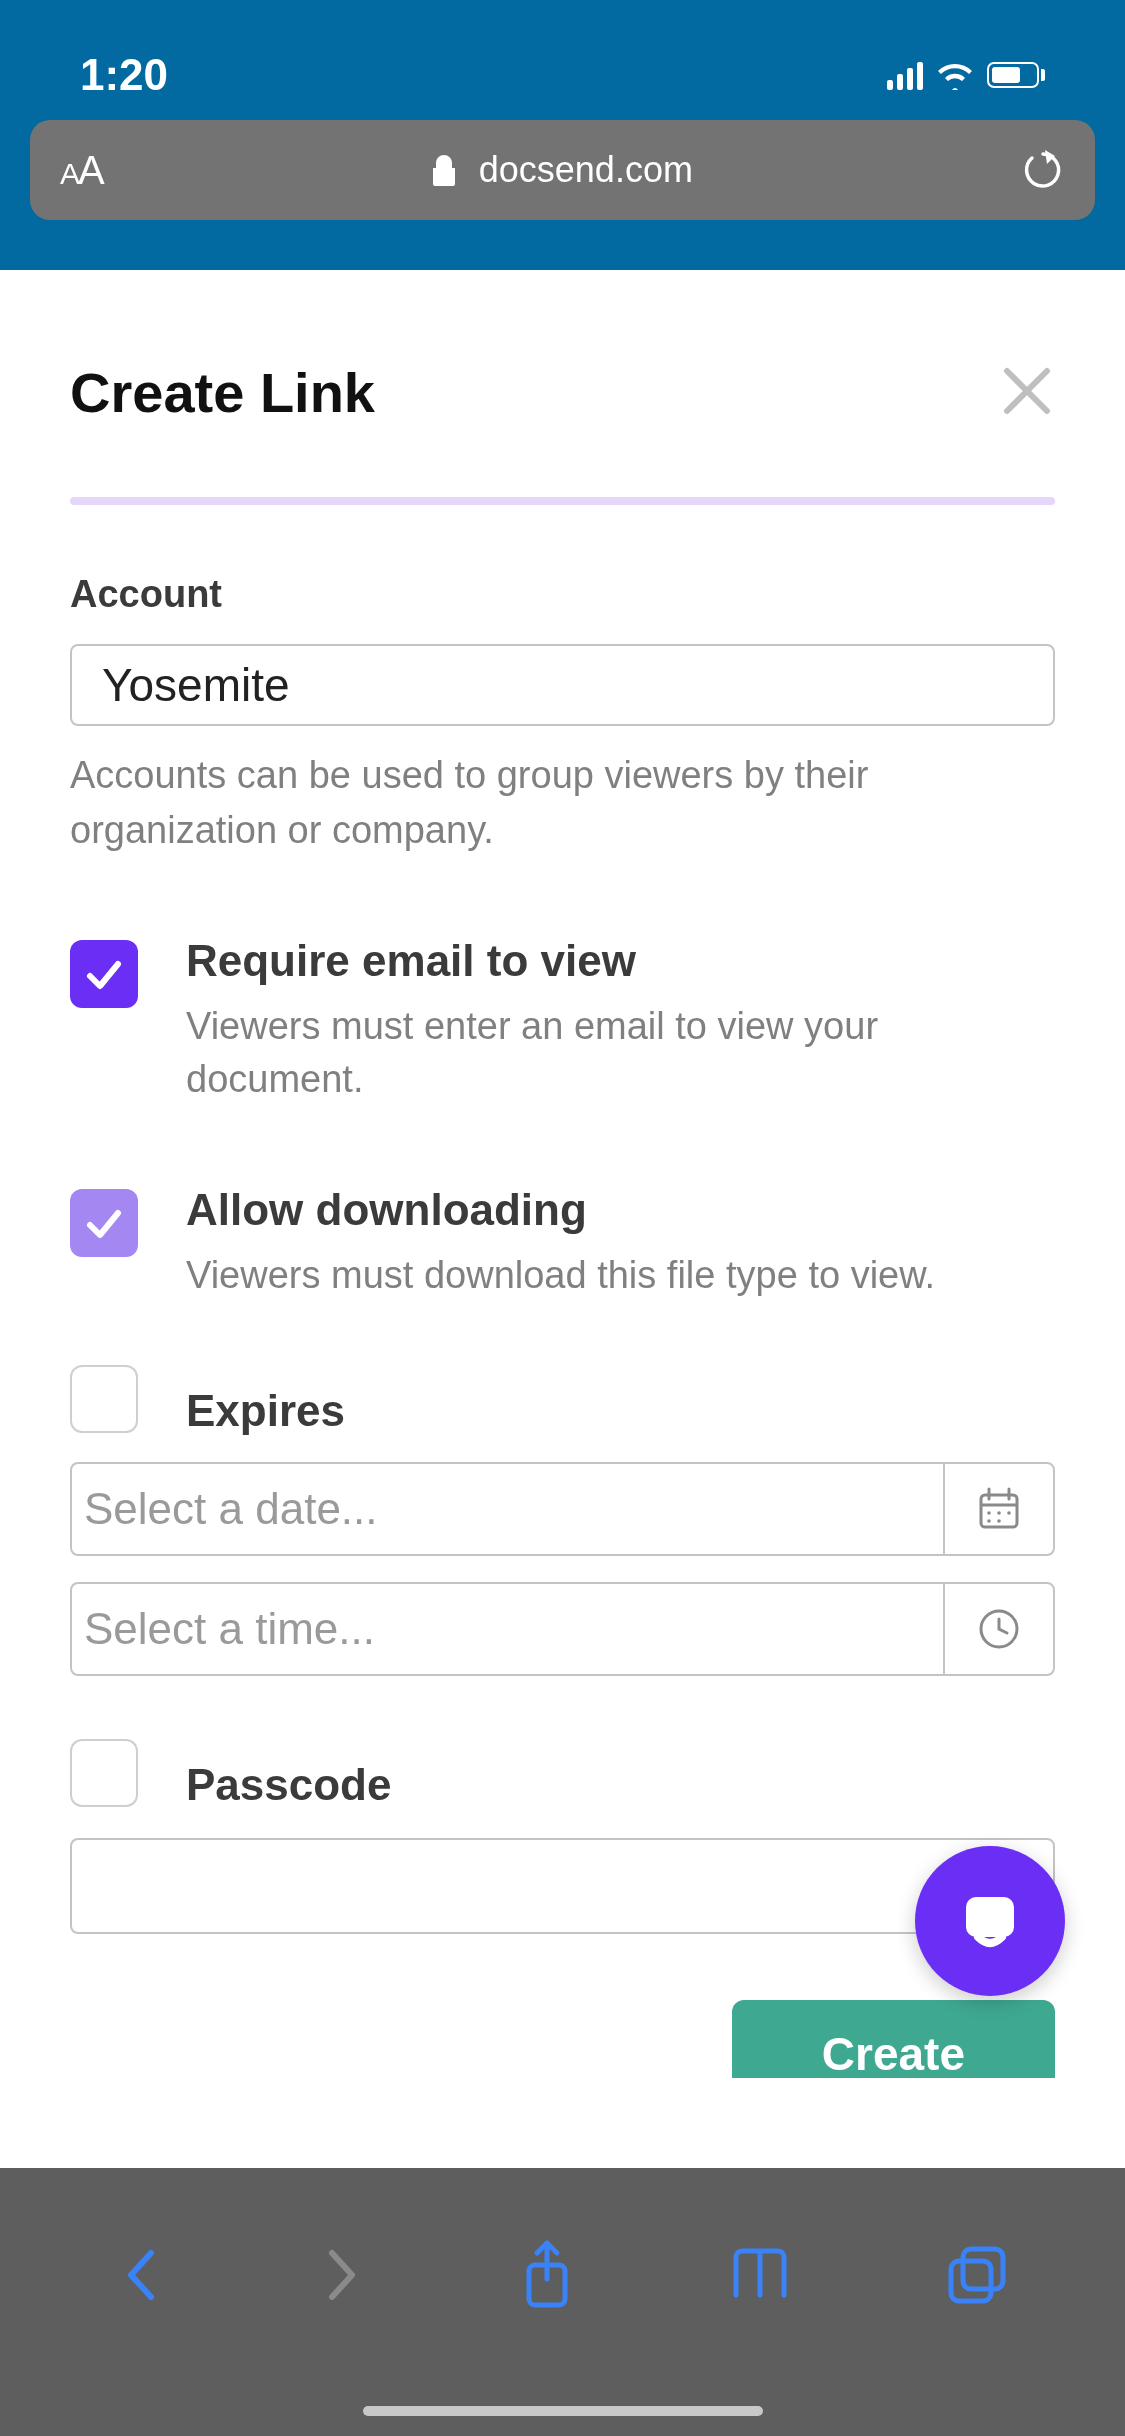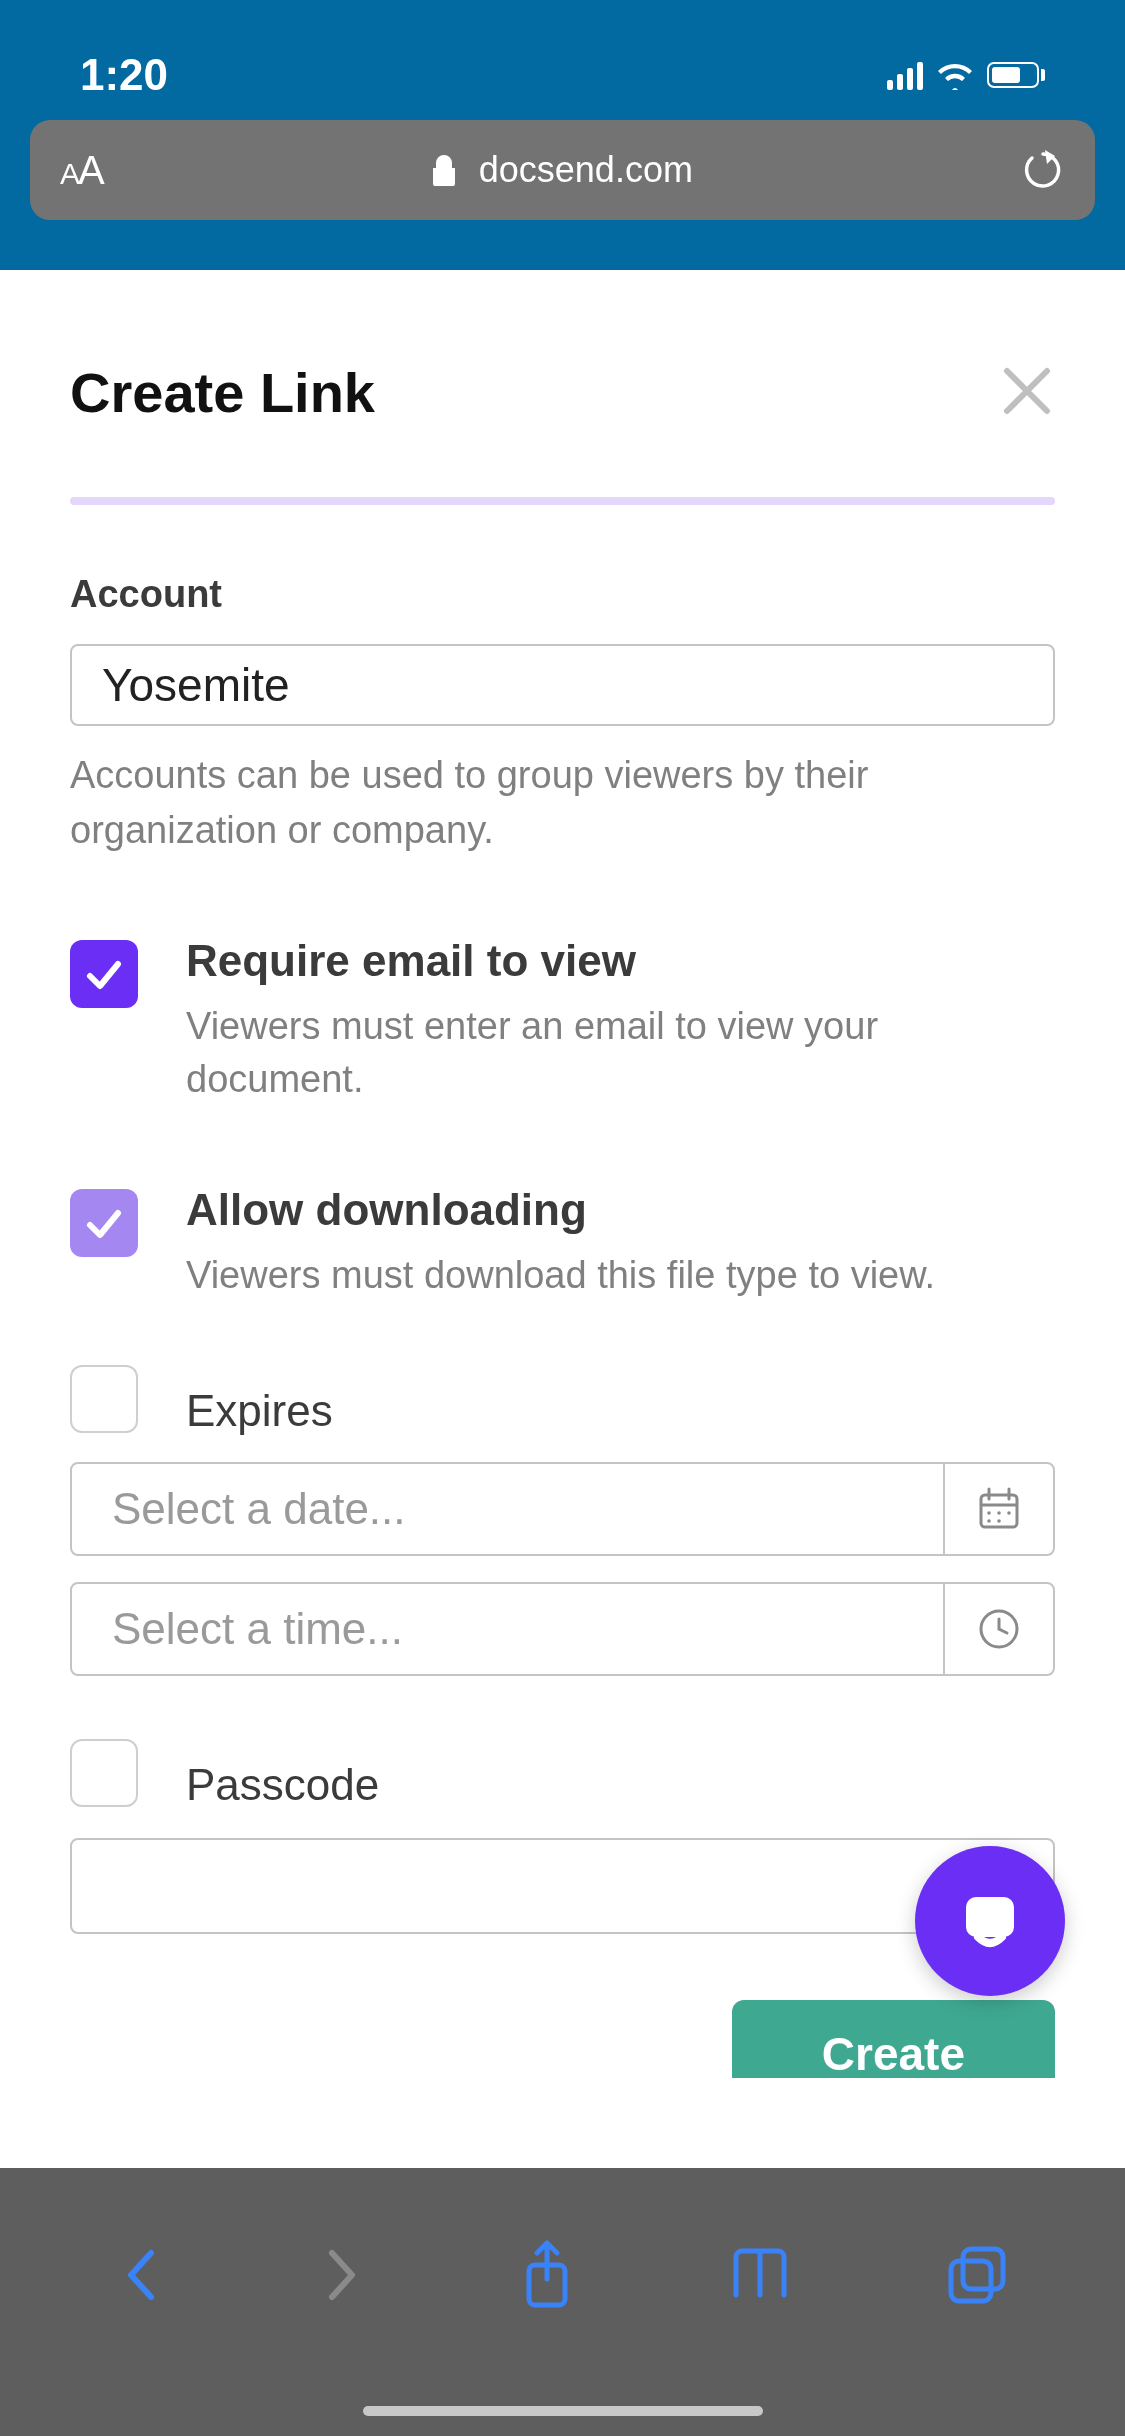--- a/index.html
+++ b/index.html
@@ -49,28 +49,28 @@
     flex-shrink:0; width:68px; height:68px; border-radius:12px; display:flex;
     align-items:center; justify-content:center; margin-top:4px;
   }
   .cb-checked { background:#6b2ef5; }
   .cb-checked-light { background:#a487f1; }
   .cb-unchecked { border:2px solid #cfcfcf; background:#fff; }
   .check-title { font-size:44px; font-weight:700; color:#3b3b3b; }
   .check-desc { font-size:38px; color:#808080; margin-top:14px; line-height:1.4; }
 
   .check-row.simple { margin-top: 56px; align-items:center; }
-  .check-row.simple .check-title { font-weight:400;margin-top:28px; }
+  .check-row.simple .check-title { font-weight:700;margin-top:28px; }
 
   .picker-field {
     width:100%; height:94px; border:2px solid #c4c4c4; border-radius:8px;
     margin-top: 26px; display:flex; align-items:stretch; background:#fff;
   }
   .picker-field .pf-text {
-    flex:1; padding: 0 40px; display:flex; align-items:center;
+    flex:1; padding: 0 12px; display:flex; align-items:center;
     font-size:44px; color:#9a9a9a;
   }
   .picker-field .pf-btn {
     width:110px; border-left:2px solid #c4c4c4; display:flex;
     align-items:center; justify-content:center;
   }
 
   .passcode-row { margin-top: 72px; }
   .passcode-input {
     width:100%; height:96px; border:2px solid #c4c4c4; border-radius:8px;

